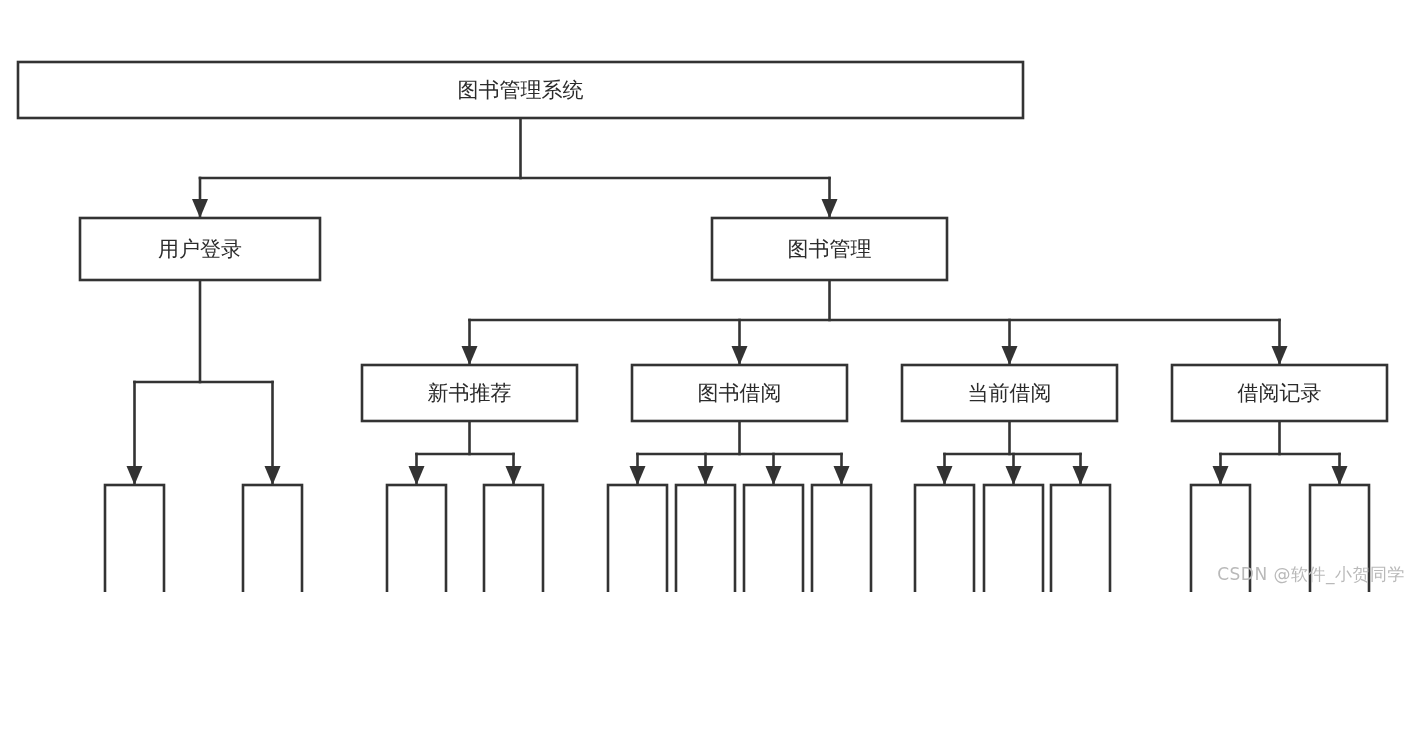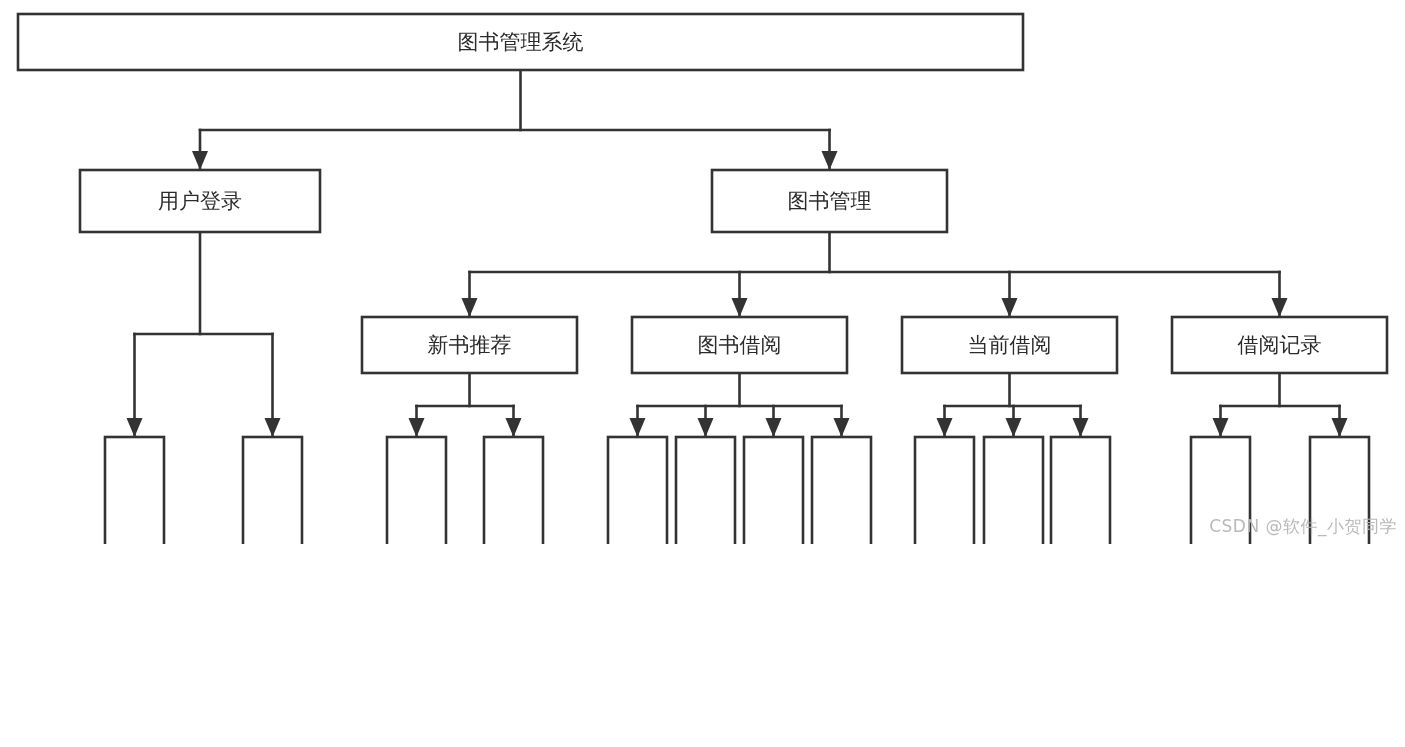--- a/index.html
+++ b/index.html
@@ -7,20 +7,21 @@
     padding: 0;
     background: #ffffff;
   }
   #page {
     position: relative;
     width: 1405px;
     height: 544px;
     background: #ffffff;
     font-family: "DejaVu Sans", "Liberation Sans", sans-serif;
     overflow: hidden;
+    margin-top: 48px;
   }
   #diagram-svg {
     position: absolute;
     left: 0;
     top: 0;
     width: 1405px;
     height: 747px;
   }
   .node-box {
     fill: #ffffff;
@@ -58,21 +59,21 @@
     pointer-events: none;
   }
   .vlabel-wrap {
     position: absolute;
     display: flex;
     align-items: center;
     justify-content: center;
   }
   #watermark {
     position: absolute;
-    right: 8px;
+    right: 0;
     bottom: 6px;
     font-family: "DejaVu Sans", "Liberation Sans", sans-serif;
     font-size: 17px;
     color: #b9b9b9;
     white-space: nowrap;
     letter-spacing: 0.5px;
   }
 </style>
 </head>
 <body>

